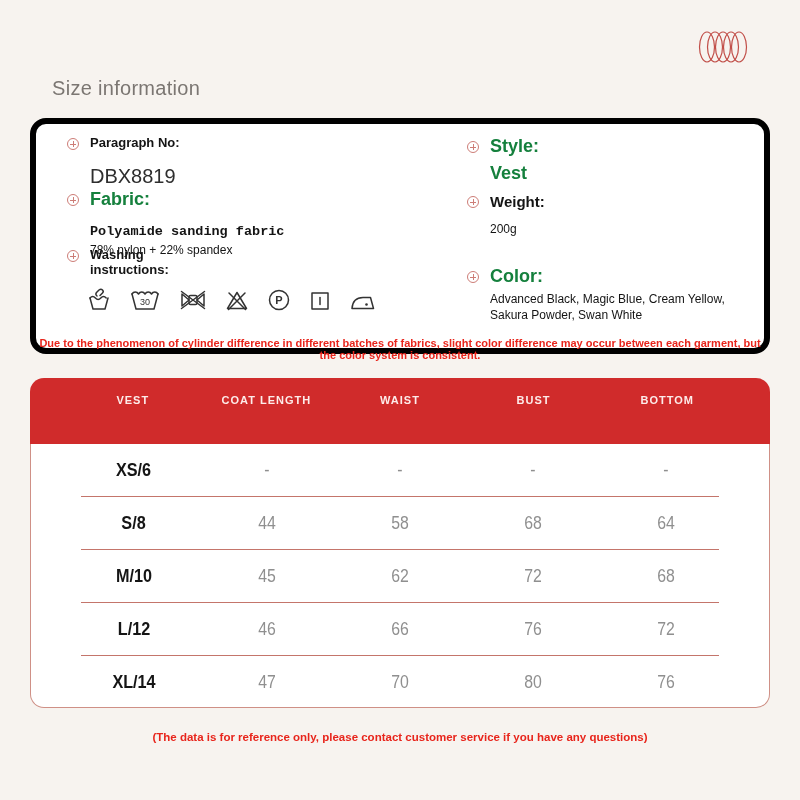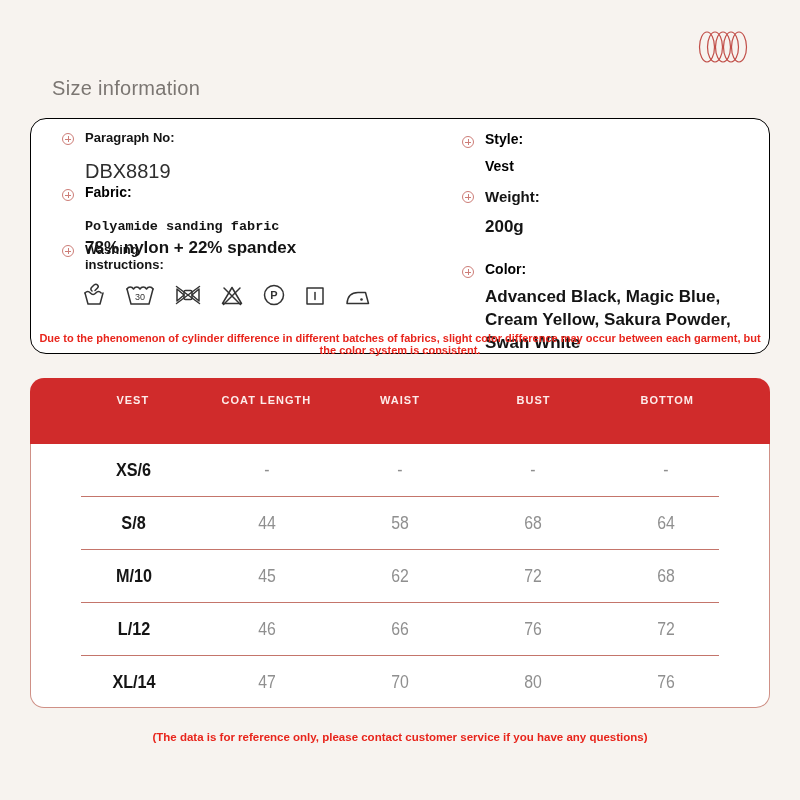--- a/index.html
+++ b/index.html
@@ -11,38 +11,38 @@
   }
   
   .page-title{
     position:absolute;left:52px;top:77px;
     font-size:20px;font-weight:400;color:#7b7672;letter-spacing:.3px;
   }
   .brand-logo{position:absolute;left:698px;top:30px;}
   
   .card{
     position:absolute;left:30px;top:118px;width:740px;height:236px;
-    background:#ffffff;border:1px solid #000000;border-radius:16px;
+    background:#ffffff;border:6px solid #000000;border-radius:16px;
     box-sizing:border-box;
     padding-left:12px;
   }
   .field{position:absolute;}
   .bullet{
     position:absolute;left:-23px;top:2px;width:12px;height:12px;
     border:1px solid #cd7d77;border-radius:50%;box-sizing:border-box;
   }
   .bullet::before,.bullet::after{content:"";position:absolute;background:#cd7d77;}
   .bullet::before{left:2px;right:2px;top:50%;height:1px;margin-top:-.5px;}
   .bullet::after{top:2px;bottom:2px;left:50%;width:1px;margin-left:-.5px;}
-  .lbl-lg{font-size:14px;font-weight:700;color:#000000;line-height:1.1;}
+  .lbl-lg{font-size:18px;font-weight:700;color:#15803d;line-height:1.1;}
   .lbl-md{font-size:15px;font-weight:700;color:#141414;line-height:1.1;}
   .lbl-sm{font-size:13px;font-weight:700;color:#141414;line-height:1.15;}
   .val-big{font-size:20px;font-weight:400;color:#2e2e2e;}
   .val-md{font-size:13.5px;font-weight:700;color:#141414;}
-  .val-sm{font-size:17px;font-weight:700;color:#141414;line-height:1.35;}
+  .val-sm{font-size:12px;font-weight:400;color:#141414;line-height:1.35;}
   .wash-icons{
     position:absolute;left:52px;top:163px;display:flex;align-items:flex-end;gap:20px;
   }
   .wash-icons svg{display:block;}
   .care{stroke:#333;stroke-width:1.5;fill:none;stroke-linejoin:round;stroke-linecap:round;}
   .card-disclaimer{
     position:absolute;left:0;right:0;top:213px;text-align:center;
     font-size:11px;font-weight:700;color:#e8251c;
   }
   

